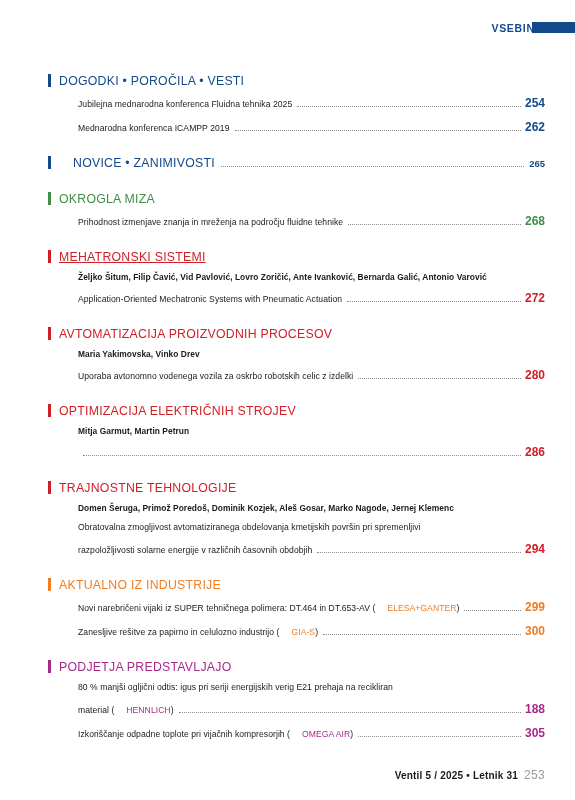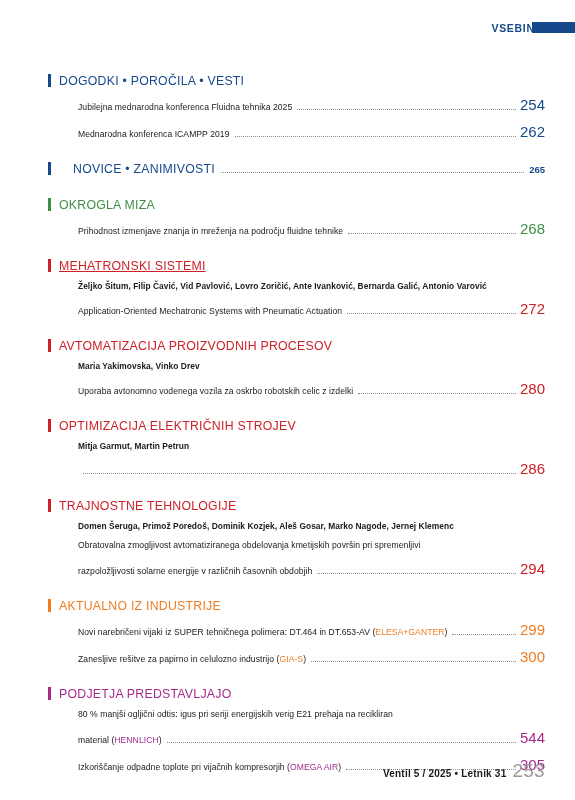--- a/index.html
+++ b/index.html
@@ -110,50 +110,51 @@
     letter-spacing: 0.05px;
   }
   .entry .leader {
     flex: 1 1 auto;
     border-bottom: 1px dotted #8d8d8d;
     margin: 0 4px 2px 5px;
     height: 1px;
     min-width: 8px;
   }
   .entry .pageno {
-    font-size: 15px;
-    font-weight: normal;
+    font-size: 12px;
+    font-weight: bold;
     flex: 0 0 auto;
   }
   .entry-wrap-line {
     font-size: 8.6px;
     color: #1a1a1a;
     margin-bottom: 10px;
     letter-spacing: 0.05px;
   }
   .brand {
     font-weight: normal;
+    padding-left: 12px;
   }
 
   
   .page-footer {
     position: absolute;
     right: 30px;
     bottom: 18px;
     display: flex;
     align-items: baseline;
   }
   .footer-issue {
     font-size: 10px;
     font-weight: bold;
     color: #1a1a1a;
     letter-spacing: 0.2px;
   }
   .footer-pageno {
-    font-size: 19px;
+    font-size: 12px;
     color: #9a9a9a;
     margin-left: 6px;
     letter-spacing: 0.3px;
   }
 </style>
 </head>
 <body>
 
 <div class="page-header">
   <div class="header-title">VSEBINA</div>
@@ -277,21 +278,21 @@
     <div class="section">
       <div class="section-head">
         <span class="tick" style="background: rgb(166, 42, 140);"></span>
         <span class="section-title" style="color: rgb(166, 42, 140);">PODJETJA PREDSTAVLJAJO</span>
       </div>
       <div class="entries">
         <div class="entry-wrap-line">80 % manjši ogljični odtis: igus pri seriji energijskih verig E21 prehaja na recikliran</div>
         <div class="entry">
           <span class="entry-title"><span>material (</span><span class="brand" style="color: rgb(166, 42, 140);">HENNLICH</span><span>)</span></span>
           <span class="leader"></span>
-          <span class="pageno" style="color: rgb(166, 42, 140);">544</span>
+          <span class="pageno" style="color: rgb(166, 42, 140);">188</span>
         </div>
         <div class="entry">
           <span class="entry-title"><span>Izkoriščanje odpadne toplote pri vijačnih kompresorjih (</span><span class="brand" style="color: rgb(166, 42, 140); margin-top: 36px;">OMEGA AIR</span><span>)</span></span>
           <span class="leader"></span>
           <span class="pageno" style="color: rgb(166, 42, 140);">305</span>
         </div>
       </div>
     </div>
   </div>
 

